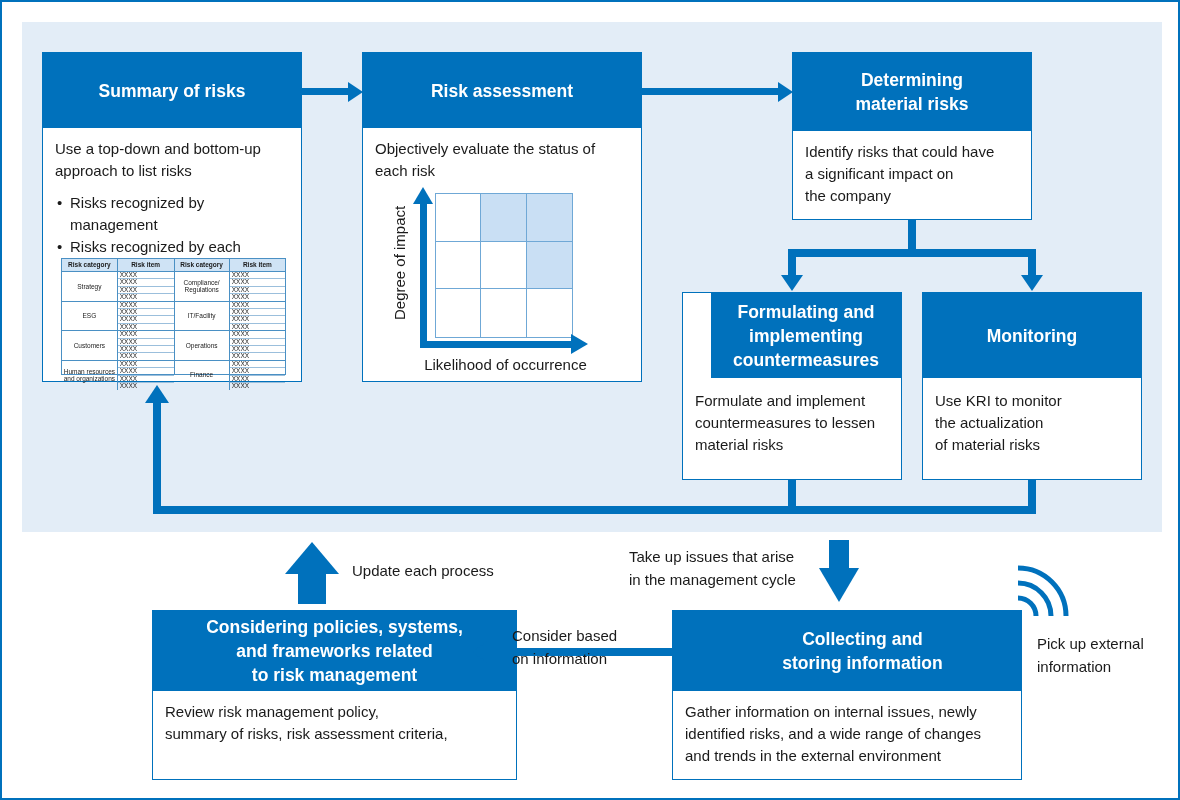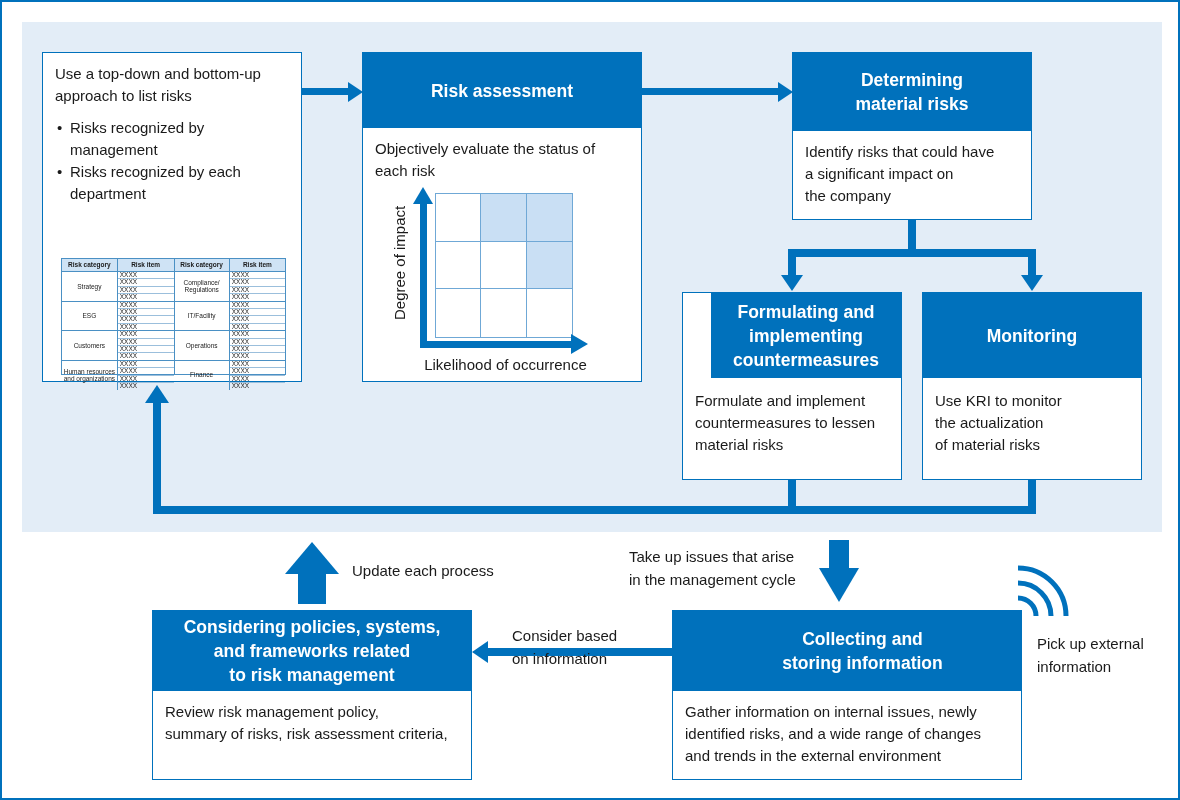--- a/index.html
+++ b/index.html
@@ -59,20 +59,23 @@
   .flabel { position:absolute; font-size:15px; line-height:23px; }
 </style>
 </head>
 <body>
 
 <div id="canvas">
 
   <div class="panel"></div>
 
   <div class="box" style="left:40px; top:50px; width:260px; height:330px;">
+    <div class="box-header" style="height:75px;">
+      <span>Summary of risks</span>
+    </div>
     <div class="box-body">
       <span class="bline">Use a top-down and bottom-up</span>
       <span class="bline">approach to list risks</span>
       <div class="bullet" style="margin-top:10px;">Risks recognized by management</div>
       <div class="bullet">Risks recognized by each department</div>
     </div>
     <div class="minitable-wrap" style="position:absolute; left:18px; top:205px; width:225px; height:117px;">
       <div class="mt-table">
         <div class="mt-head">
           <div>Risk category</div>
@@ -249,21 +252,21 @@
   <div class="bar" style="left:296px; top:570px; width:28px; height:32px;"></div>
   <div class="flabel" style="left:350px; top:557px;">Update each process</div>
 
   <div class="flabel" style="left:627px; top:543px;">
     <span class="bline">Take up issues that arise</span>
     <span class="bline">in the management cycle</span>
   </div>
   <div class="bar" style="left:827px; top:538px; width:20px; height:28px;"></div>
   <div class="tri tri-down-big" style="left:817px; top:566px;"></div>
 
-  <div class="box" style="left:150px; top:608px; width:320px; height:170px;">
+  <div class="box" style="left:150px; top:608px; width:365px; height:170px;">
     <div class="box-header" style="height:80px;">
       <span>Considering policies, systems,</span>
       <span>and frameworks related</span>
       <span>to risk management</span>
     </div>
     <div class="box-body">
       <span class="bline">Review risk management policy,</span>
       <span class="bline">summary of risks, risk assessment criteria,</span>
     </div>
   </div>

